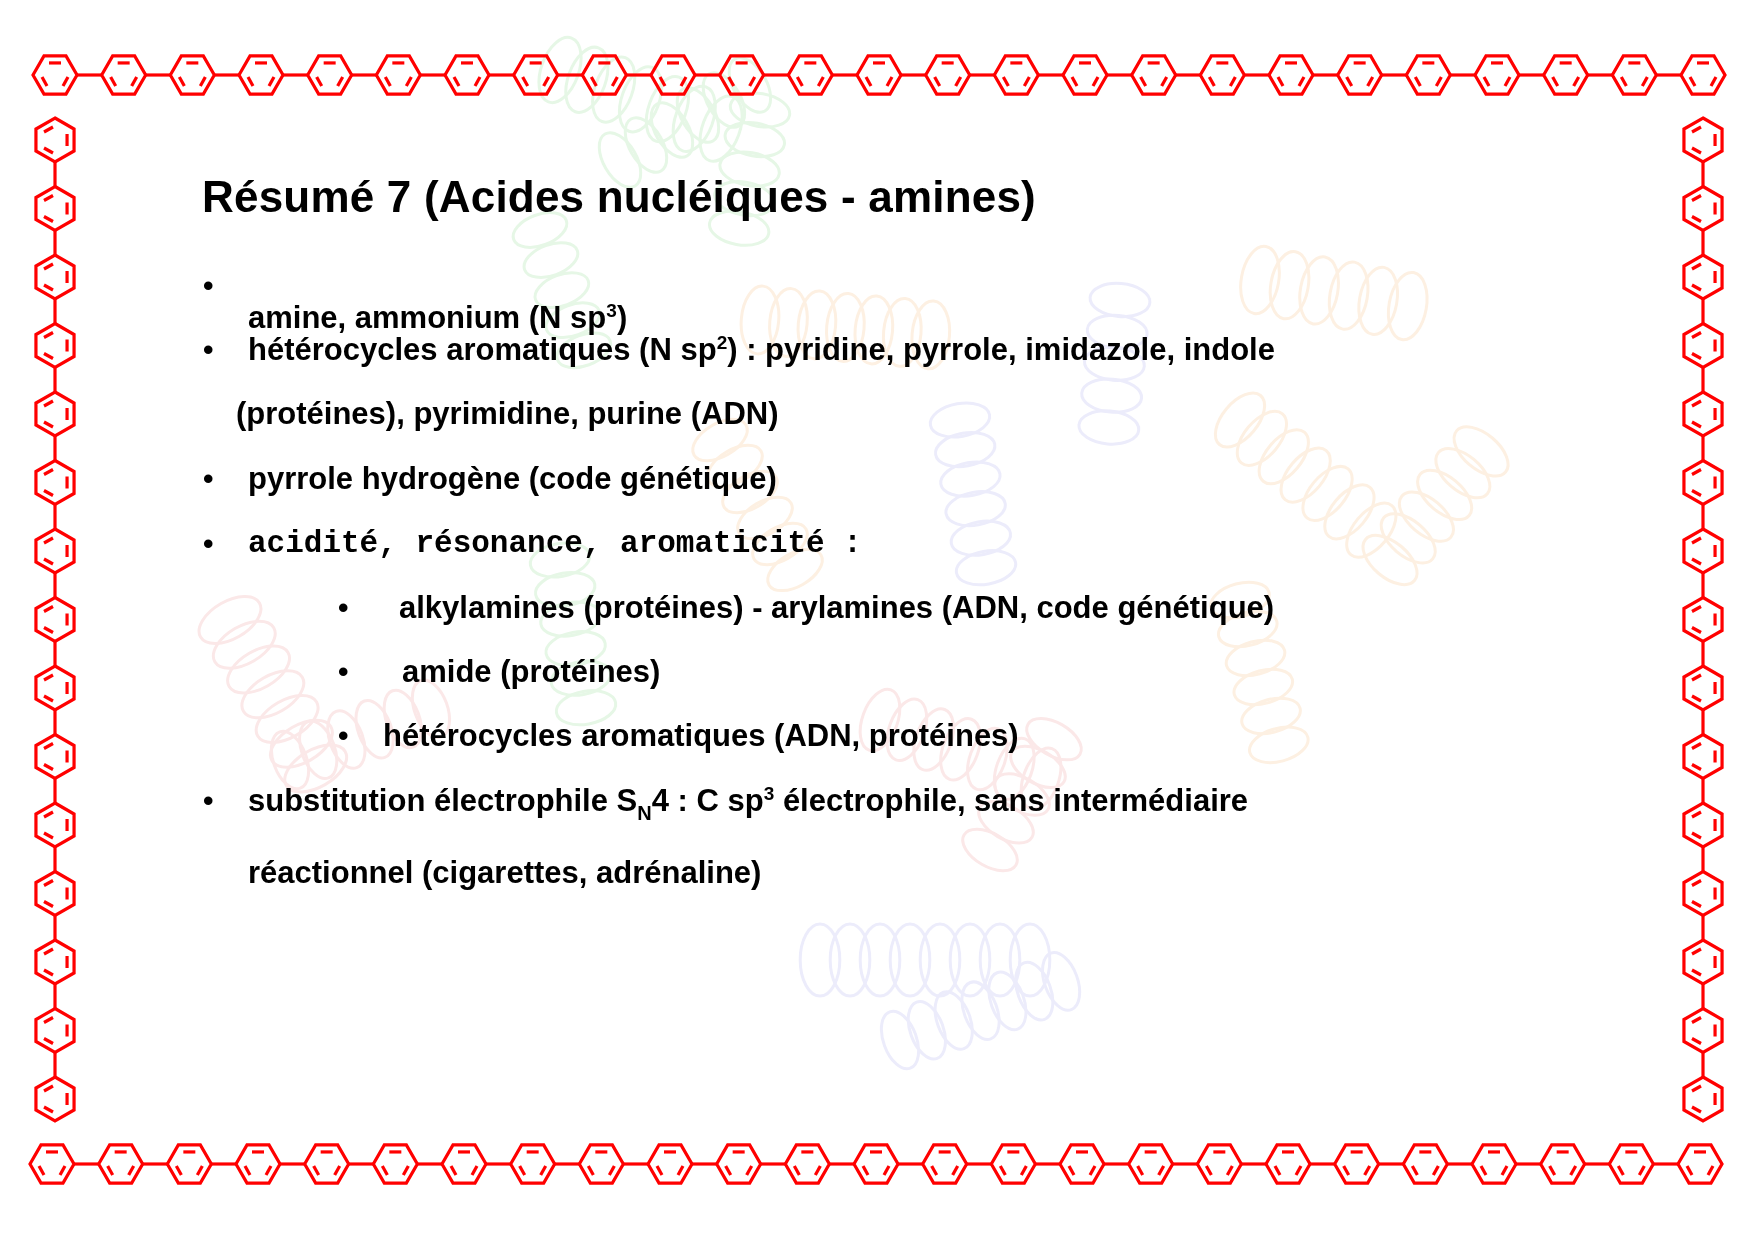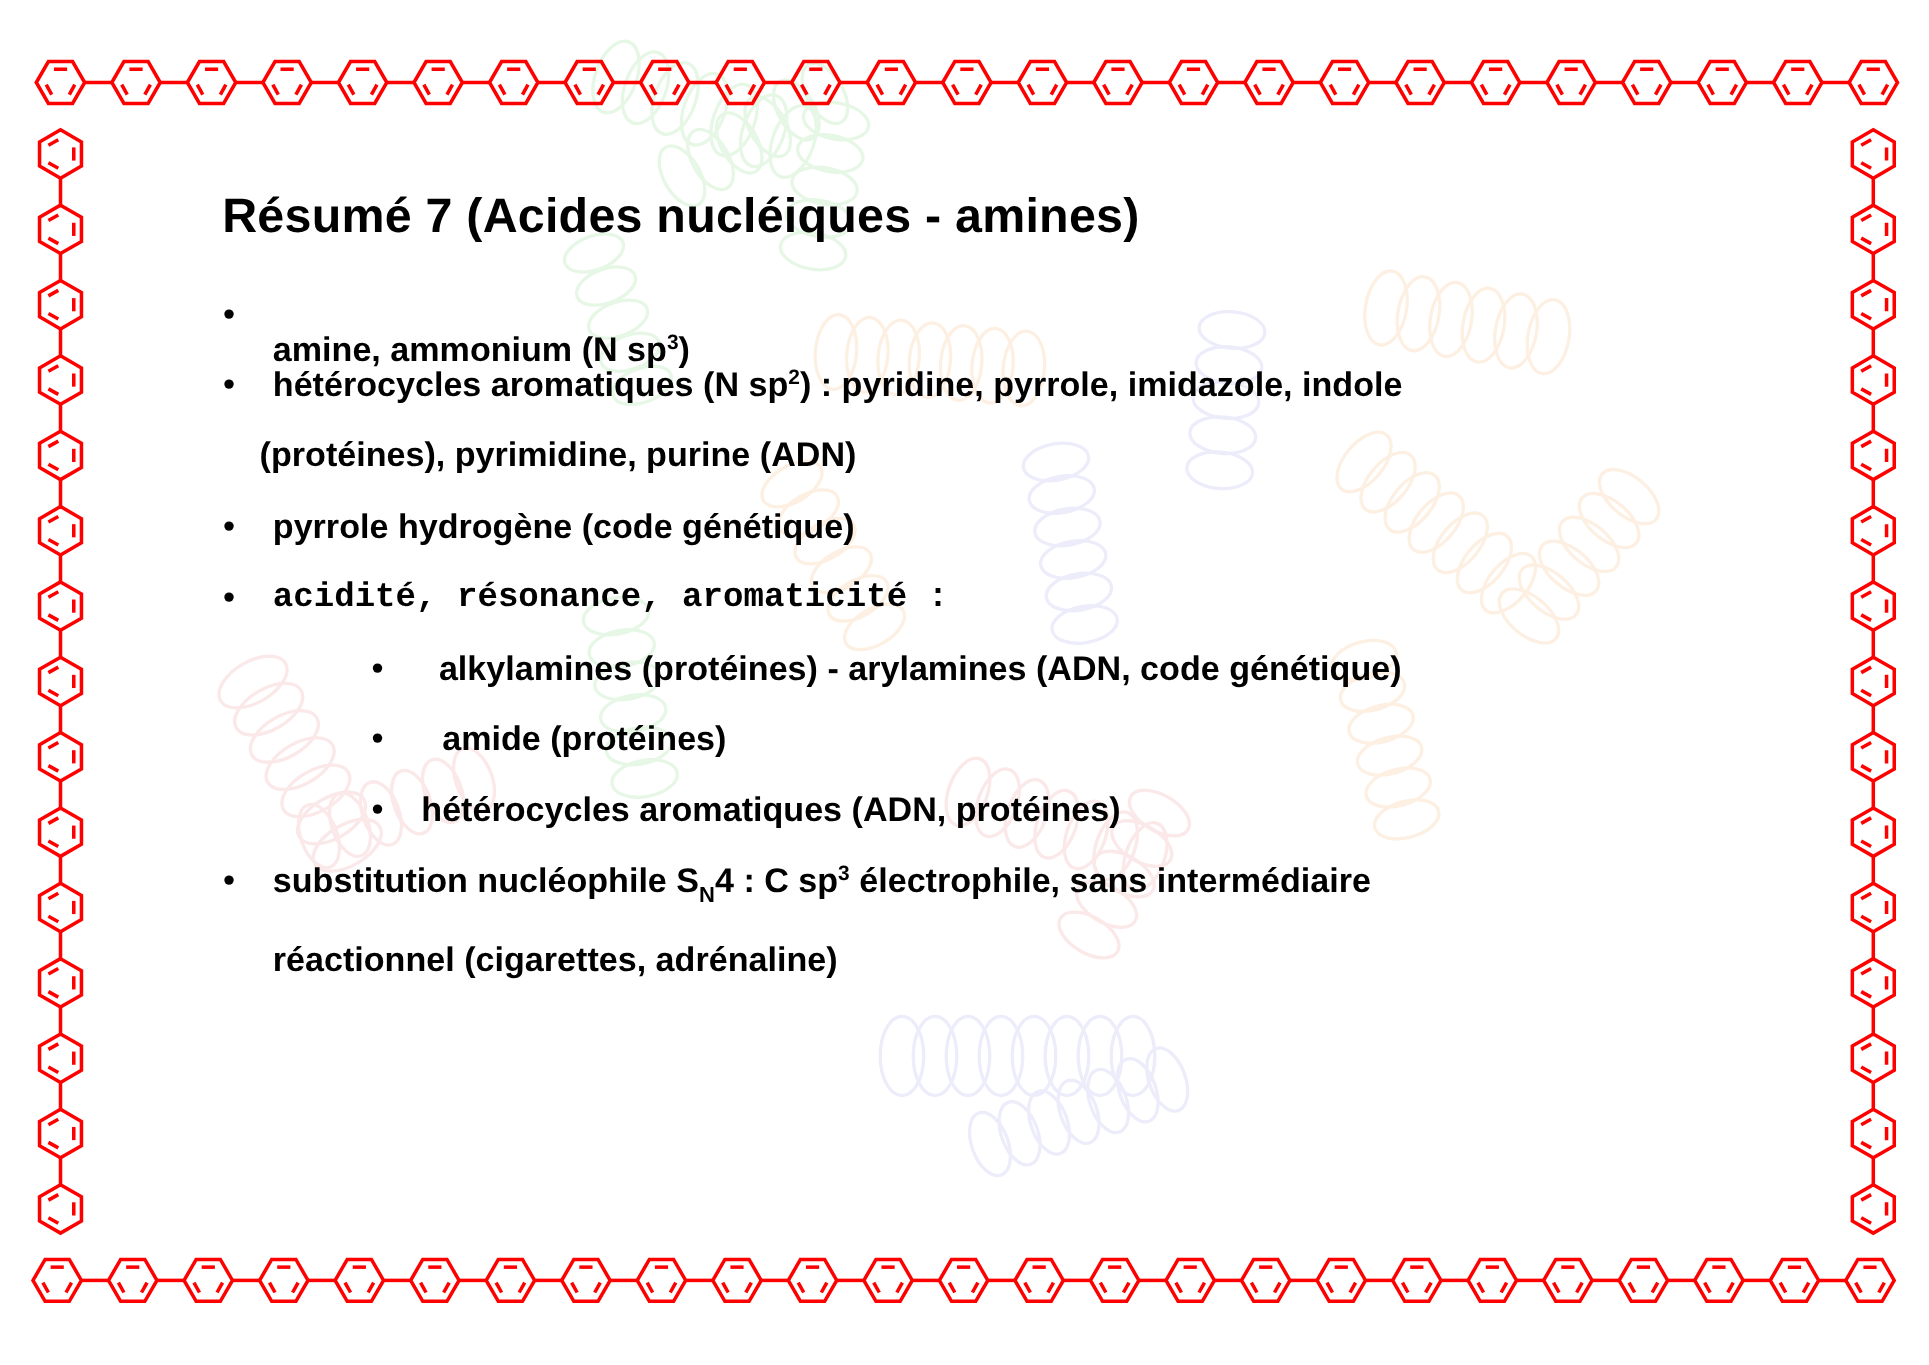--- a/index.html
+++ b/index.html
@@ -823,17 +823,17 @@
       <div>
         <span class="bullet-dot" style="left: 338px; top: 655px;">•</span>
         <div class="bullet-row" style="left: 402px; top: 656px;"><span>amide (protéines)</span></div>
       </div>
       <div>
         <span class="bullet-dot" style="left: 338px; top: 719px;">•</span>
         <div class="bullet-row" style="left: 383px; top: 720px;"><span>hétérocycles aromatiques (ADN, protéines)</span></div>
       </div>
       <div>
         <span class="bullet-dot" style="left: 203px; top: 784px;">•</span>
-        <div class="bullet-row" style="left: 248px; top: 785px;"><span>substitution nucléophile S</span><sub class="idx">N</sub><span>4 : C sp</span><sup class="exp">3</sup><span> électrophile, sans intermédiaire</span></div>
+        <div class="bullet-row" style="left: 248px; top: 785px;"><span>substitution électrophile S</span><sub class="idx">N</sub><span>4 : C sp</span><sup class="exp">3</sup><span> électrophile, sans intermédiaire</span></div>
         <div class="bullet-row" style="left: 248px; top: 857px; text-align: right;"><span>réactionnel (cigarettes, adrénaline)</span></div>
       </div>
     </div>
 </div>
 
 </body></html>

